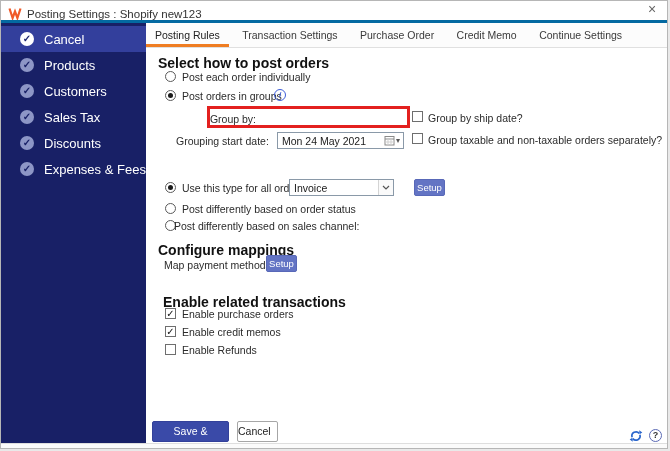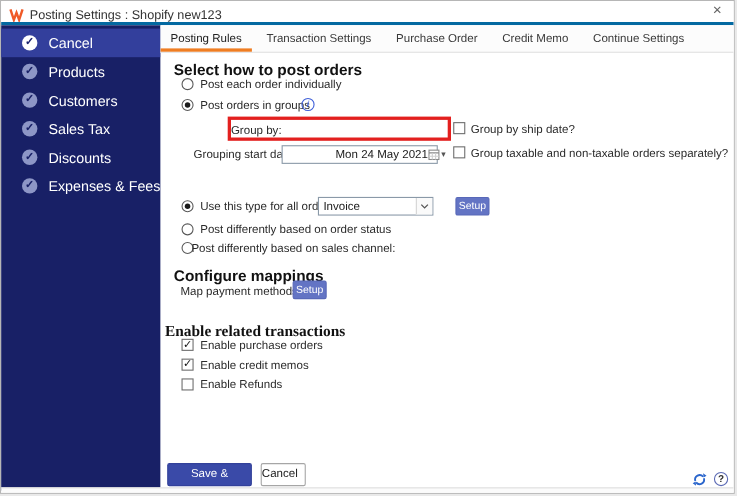--- a/index.html
+++ b/index.html
@@ -125,21 +125,21 @@
       <div class="lbl" style="left:36px; top:42px;">Post orders in groups</div>
       <div class="infoicon" style="left:128px; top:41px;">i</div>
 
       <div class="redbox" style="left:61px; top:58px; width:203px; height:22px;"></div>
 
       <div class="lbl" style="left:60px; top:65px; width:50px; text-align:right;">Group by:</div>
       <div class="cb" style="left:266px; top:63px;"></div>
       <div class="lbl" style="left:282px; top:64px;">Group by ship date?</div>
 
       <div class="lbl" style="left:30px; top:87px; width:80px; text-align:right;">Grouping start date:</div>
-      <div class="datefield" style="left:110px; top:84px; width:142px;padding-left:44px;">
+      <div class="datefield" style="left:131px; top:84px; width:127px;">
         <span class="val">Mon 24 May 2021</span>
         <span class="ico">
           <svg width="11" height="11" viewBox="0 0 11 11">
             <rect x="1" y="1.5" width="9" height="8.5" fill="#fff" stroke="#8a8a8a"></rect>
             <line x1="1" y1="4" x2="10" y2="4" stroke="#8a8a8a"></line>
             <line x1="4" y1="4" x2="4" y2="10" stroke="#cfcfcf"></line>
             <line x1="7" y1="4" x2="7" y2="10" stroke="#cfcfcf"></line>
             <line x1="1" y1="7" x2="10" y2="7" stroke="#cfcfcf"></line>
           </svg>
           <span>▾</span>
@@ -164,21 +164,21 @@
       <div class="rd" style="left:19px; top:155px;"></div>
       <div class="lbl" style="left:36px; top:155px;">Post differently based on order status</div>
 
       <div class="rd" style="left:19px; top:172px;"></div>
       <div class="lbl" style="left:28px; top:172px;">Post differently based on sales channel:</div>
 
       <div class="hd" style="left:12px; top:194px;">Configure mappings</div>
       <div class="lbl" style="left:18px; top:211px;">Map payment methods:</div>
       <div class="btn-setup" style="left:120px; top:207px;">Setup</div>
 
-      <div class="hd" style="left:4px; top:246px;font-family:Liberation Serif, serif;">Enable related transactions</div>
+      <div class="hd" style="left:17px; top:246px;">Enable related transactions</div>
 
       <div class="cb" style="left:19px; top:260px;">✓</div>
       <div class="lbl" style="left:36px; top:260px;">Enable purchase orders</div>
 
       <div class="cb" style="left:19px; top:278px;">✓</div>
       <div class="lbl" style="left:36px; top:278px;">Enable credit memos</div>
 
       <div class="cb" style="left:19px; top:296px;"></div>
       <div class="lbl" style="left:36px; top:296px;">Enable Refunds</div>
 

